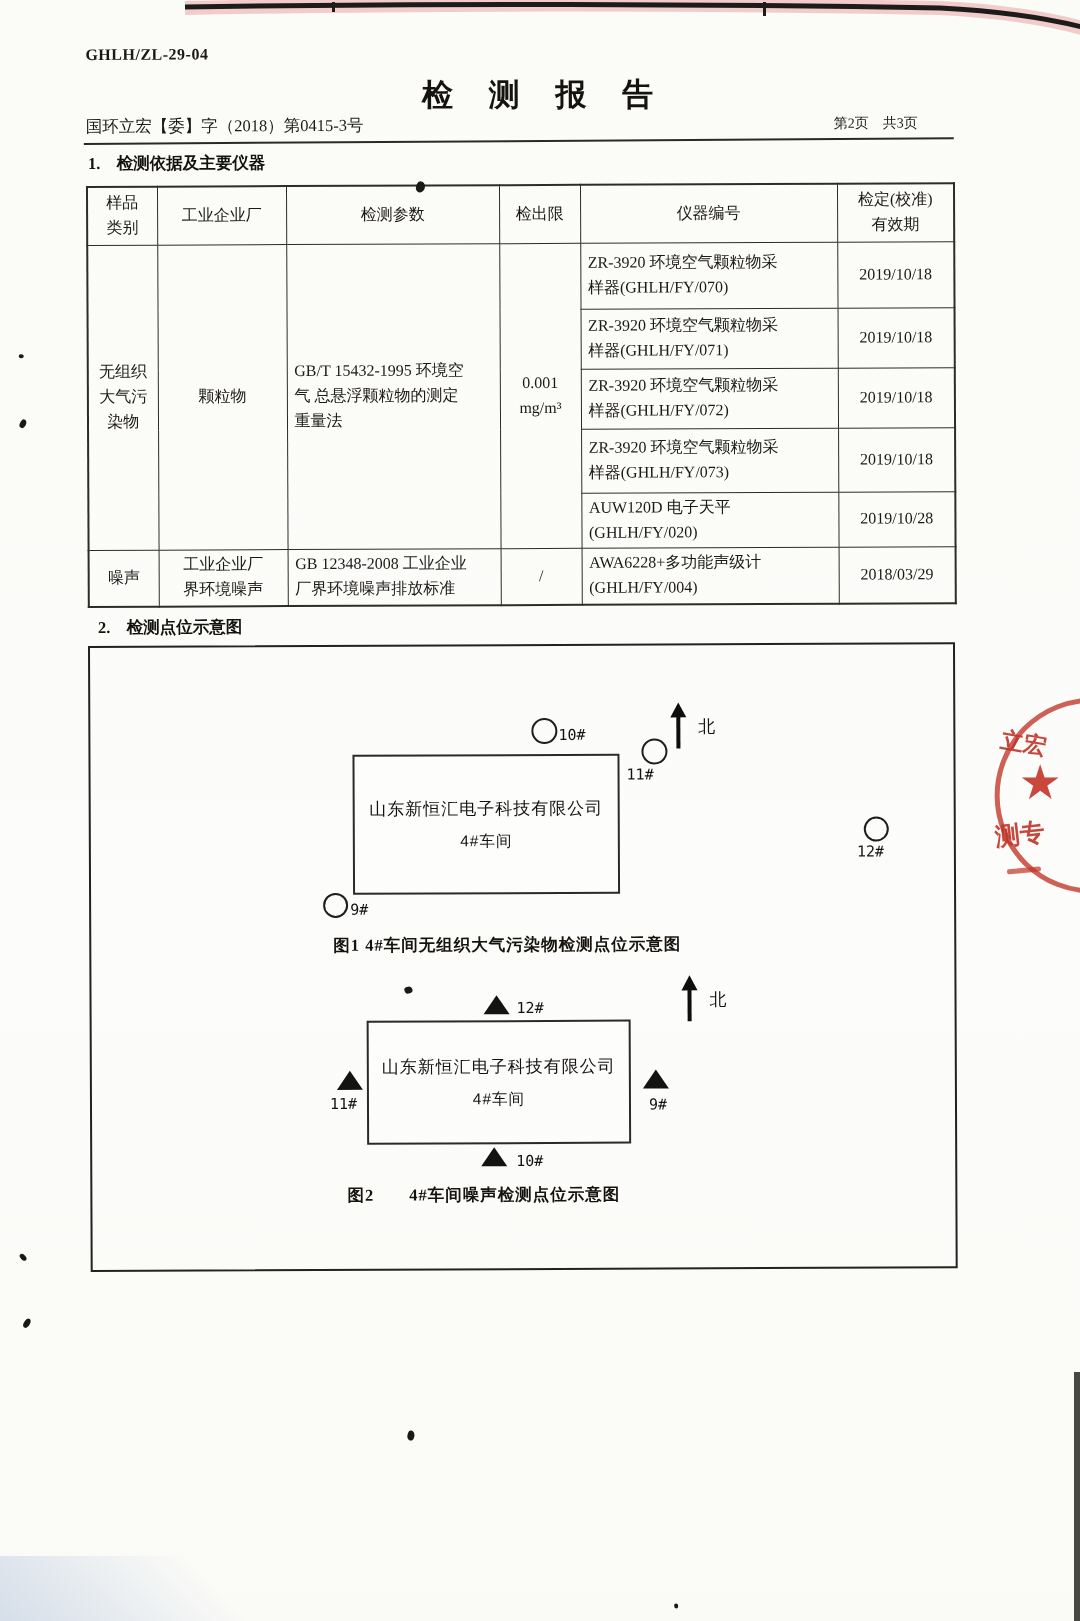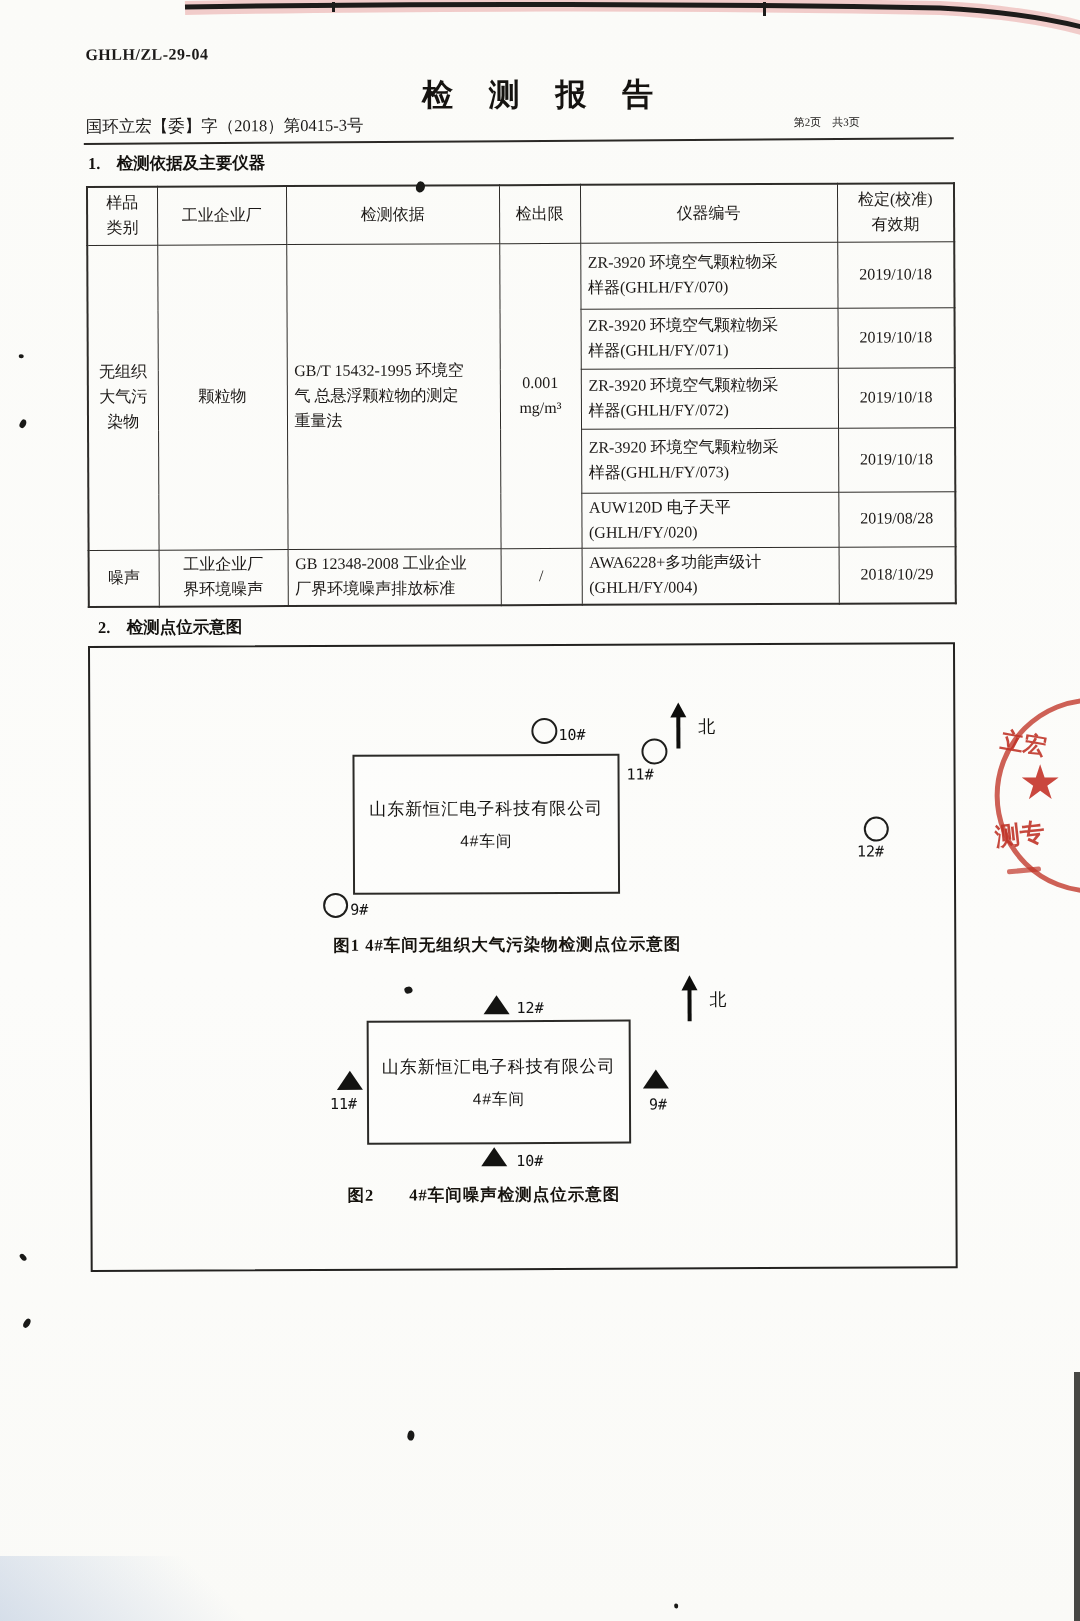--- a/index.html
+++ b/index.html
@@ -9,21 +9,21 @@
         font-family:"Liberation Serif",serif;color:#1b1918;}
   .content{position:absolute;left:0;top:0;width:1080px;height:1621px;
            transform:rotate(-0.25deg);transform-origin:50% 40%;}
   .abs{position:absolute;}
 
   
   .form-code{left:88px;top:44px;font-weight:700;font-size:16px;letter-spacing:.5px;}
   .report-title{left:0;top:74px;width:1080px;text-align:center;font-size:31px;
                 font-weight:700;letter-spacing:14px;text-indent:14px;color:#151310;}
   .doc-number{left:88px;top:114px;font-size:16.5px;}
-  .page-indicator{left:796px;top:116px;width:196px;text-align:left;font-size:11px;}
+  .page-indicator{left:780px;top:116px;width:196px;text-align:center;font-size:14px;}
   .header-rule{left:86px;top:140px;width:870px;height:0;border-top:2.6px solid #2b2926;
                transform:rotate(-0.12deg);}
 
   .sec-heading{font-weight:700;font-size:16.5px;color:#14120f;text-align:center;}
   .sec1-heading{left:90px;top:151px;}
   .sec2-heading{left:98px;top:615px;}
 
   
   table.main{position:absolute;left:88px;top:184px;width:867px;border-collapse:collapse;
              table-layout:fixed;}
@@ -98,21 +98,21 @@
           <col style="width:213px">
         <col style="width:81px">
           <col style="width:257px">
           <col style="width:117px">
       </colgroup>
       <tbody>
           <tr style="height:58px">
         <th class="c">样品
 类别</th>
         <th class="c">工业企业厂</th>
-        <th class="c">检测依据</th>
+        <th class="c">检测参数</th>
         <th class="c">检出限</th>
         <th class="c">仪器编号</th>
         <th class="c">检定(校准)
 有效期</th>
       </tr>
       <tr style="height:66px">
         <td class="c" rowspan="5">无组织
 大气污
 染物</td>
         <td class="c" rowspan="5">颗粒物</td>
@@ -136,32 +136,32 @@
         <td class="c">2019/10/18</td>
       </tr>
       <tr style="height:64px">
         <td class="l">ZR-3920 环境空气颗粒物采
 样器(GHLH/FY/073)</td>
         <td class="c">2019/10/18</td>
       </tr>
       <tr style="height:55px">
         <td class="l">AUW120D 电子天平
 (GHLH/FY/020)</td>
-        <td class="c">2019/08/28</td>
+        <td class="c">2019/10/28</td>
       </tr>
       <tr style="height:57px">
         <td class="c">噪声</td>
         <td class="c">工业企业厂
 界环境噪声</td>
         <td class="l">GB 12348-2008 工业企业
 厂界环境噪声排放标准</td>
         <td class="c">/</td>
         <td class="l">AWA6228+多功能声级计
 (GHLH/FY/004)</td>
-        <td class="c">2018/10/29</td>
+        <td class="c">2018/03/29</td>
       </tr>
     </tbody>
       </table>
 
     <div class="abs sec-heading sec2-heading">2.　检测点位示意图</div>
 
     <div class="abs diagram-box">
 
       <div class="circ" style="left:441px;top:72px;width:22px;height:22px;"></div>
       <div class="plabel" style="left:468px;top:80px;">10#</div>

